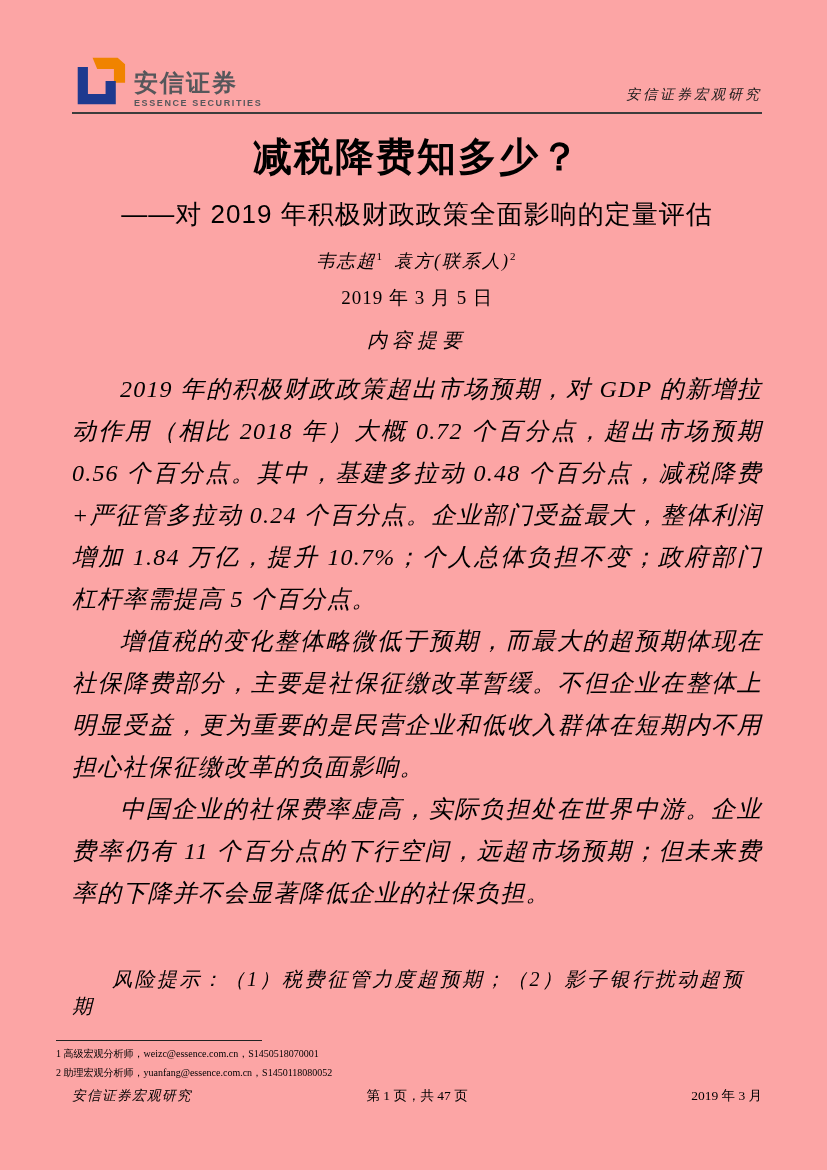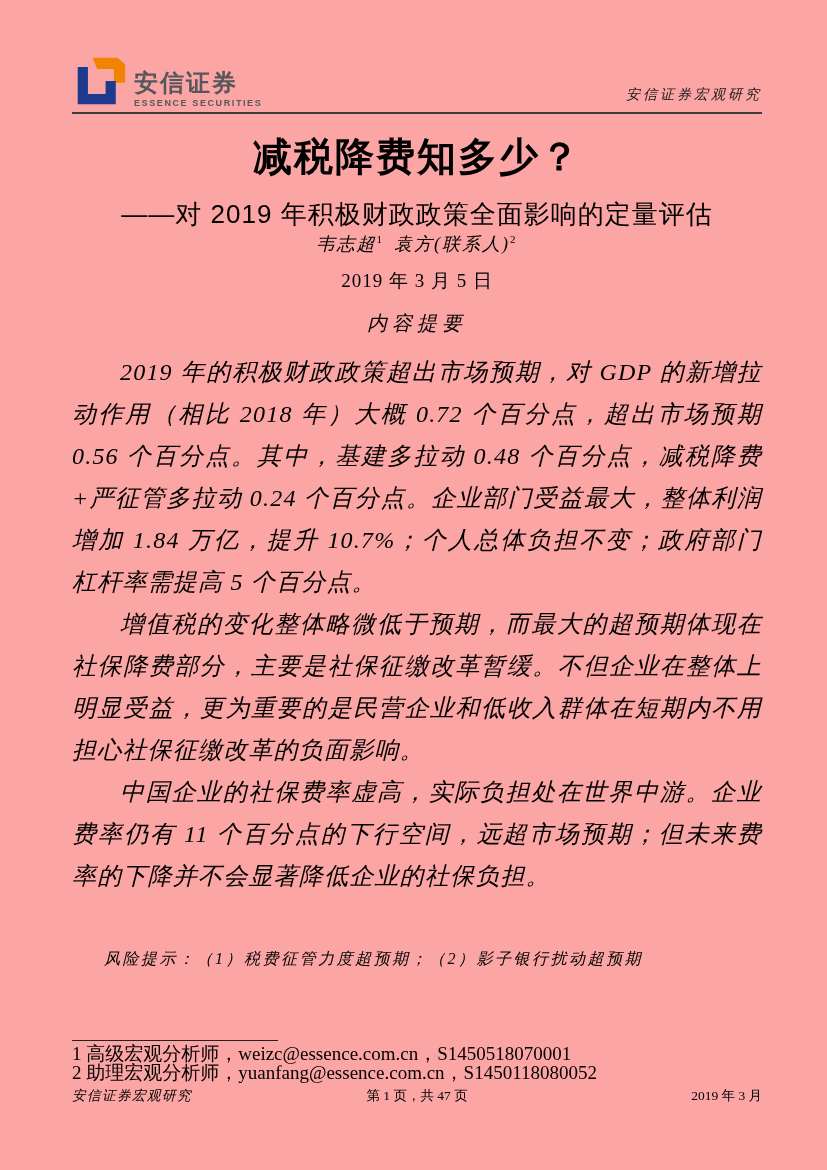--- a/index.html
+++ b/index.html
@@ -44,45 +44,46 @@
     font-size: 39px; font-weight: bold; letter-spacing: 2px;
     margin-top: 16px;
   }
   .subtitle {
     text-align: center; font-family: "Liberation Sans", "DejaVu Sans", sans-serif;
     font-size: 26px; font-weight: 500; letter-spacing: 1px;
     margin-top: 13px;
   }
   .authors {
     text-align: center; font-size: 18px; letter-spacing: 2px; font-style: italic;
+    margin-top: 17px;
   }
   .authors sup { font-size: 11px; font-style: normal; }
   .author-sep { display: inline-block; width: 10px; }
   .date-line { text-align: center; font-size: 19px; margin-top: 12px; letter-spacing: 1px; }
 
   
   .abstract-heading {
     text-align: center; font-size: 20px; font-weight: normal; font-style: italic;
     letter-spacing: 5px; margin-top: 16px;
   }
   .para {
     font-size: 24px; line-height: 42px; letter-spacing: 1.2px;
     text-align: justify; text-indent: 2em;
     margin: 0; padding: 0; font-style: italic;
   }
   .para-first { margin-top: 14px; }
   .risk-note {
-    font-size: 16px; letter-spacing: 2.5px; font-style: italic;
+    font-size: 20px; letter-spacing: 2.5px; font-style: italic;
     margin-top: 52px; text-indent: 2em;
   }
 
   
   .footnotes {
-    position: absolute; left: 72px; right: 65px; top: 1040px;
-    font-size: 19px; line-height: 19px;
+    position: absolute; left: 56px; right: 65px; top: 1040px;
+    font-size: 10px; line-height: 19px;
   }
   .footnote-rule {
     border: none; border-top: 1.5px solid #222; width: 206px; margin: 0 0 3px 0;
   }
   .footer {
     position: absolute; left: 72px; right: 65px; top: 1087px;
     display: flex; font-size: 13.5px;
   }
   .footer-left  { flex: 1; text-align: left; font-style: italic; letter-spacing: 1.5px; }
   .footer-center{ flex: 1; text-align: center; }

